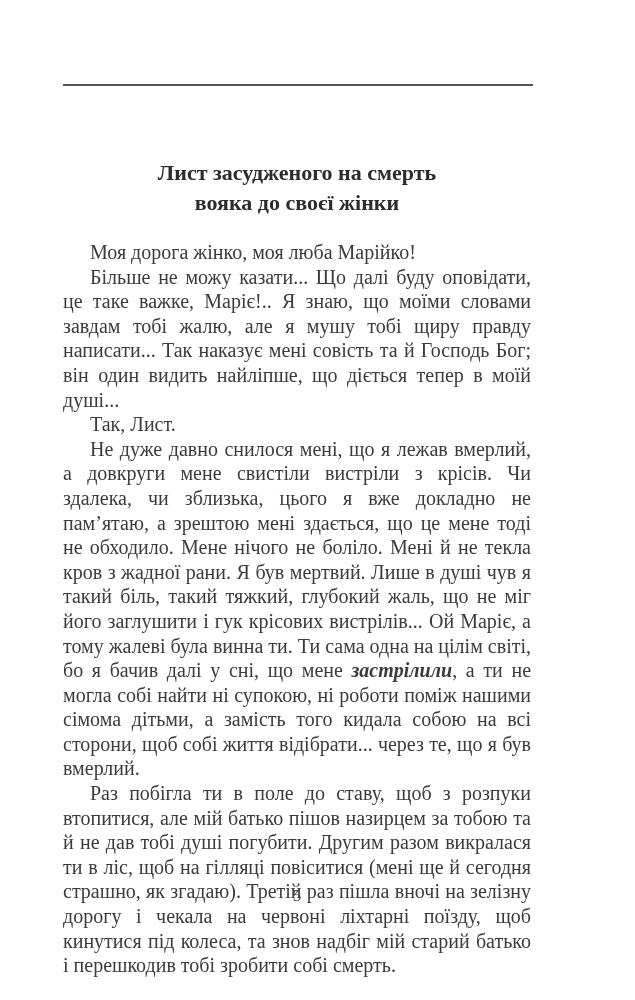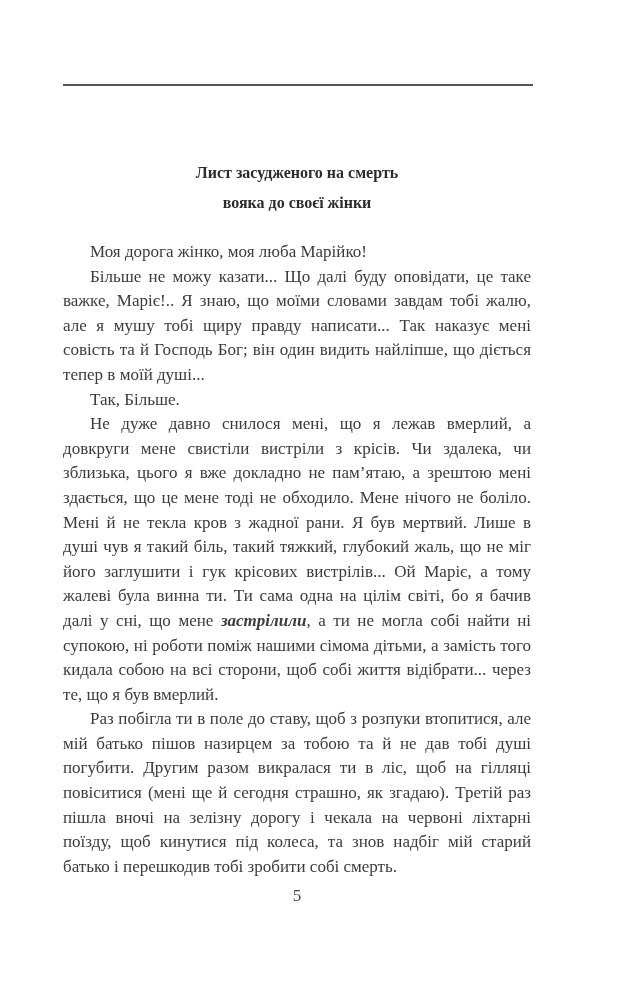--- a/index.html
+++ b/index.html
@@ -23,31 +23,31 @@
     height: 2px;
     background: #545454;
   }
   .chapter-title {
     position: absolute;
     left: 63px;
     top: 158px;
     width: 468px;
     margin: 0;
     text-align: center;
-    font-size: 16px;
+    font-size: 22px;
     line-height: 30px;
     font-weight: bold;
     color: #2c2c2c;
   }
   .text-body {
     position: absolute;
     left: 63px;
     top: 240px;
     width: 468px;
-    font-size: 17px;
+    font-size: 20px;
     line-height: 24.6px;
     color: #3b3b3b;
     text-align: justify;
   }
   .text-body p {
     margin: 0;
     padding: 0;
     text-indent: 27px;
   }
   .text-body em {
@@ -72,20 +72,20 @@
   <div class="header-rule"></div>
 
   <h1 class="chapter-title">
     <span style="display:block">Лист засудженого на смерть</span>
     <span style="display:block">вояка до своєї жінки</span>
   </h1>
 
   <div class="text-body">
     <p>Моя дорога жінко, моя люба Марійко!</p>
     <p>Більше не можу казати... Що далі буду оповідати, це таке важке, Маріє!.. Я знаю, що моїми словами завдам тобі жалю, але я мушу тобі щиру правду написати... Так наказує мені совість та й Господь Бог; він один видить найліпше, що діється тепер в моїй душі...</p>
-    <p>Так, Більше.</p>
+    <p>Так, Лист.</p>
     <p><span>Не дуже давно снилося мені, що я лежав вмерлий, а довкруги мене свистіли вистріли з крісів. Чи здалека, чи зблизька, цього я вже докладно не пам’ятаю, а зрештою мені здається, що це мене тоді не обходило. Мене нічого не боліло. Мені й не текла кров з жадної рани. Я був мертвий. Лише в душі чув я такий біль, такий тяжкий, глубокий жаль, що не міг його заглушити і гук крісових вистрілів... Ой Маріє, а тому жалеві була винна ти. Ти сама одна на цілім світі, бо я бачив далі у сні, що мене </span><em>застрілили</em><span>, а ти не могла собі найти ні супокою, ні роботи поміж нашими сімома дітьми, а замість того кидала собою на всі сторони, щоб собі життя відібрати... через те, що я був вмерлий.</span></p>
     <p>Раз побігла ти в поле до ставу, щоб з розпуки втопитися, але мій батько пішов назирцем за тобою та й не дав тобі душі погубити. Другим разом викралася ти в ліс, щоб на гілляці повіситися (мені ще й сегодня страшно, як згадаю). Третій раз пішла вночі на зелізну дорогу і чекала на червоні ліхтарні поїзду, щоб кинутися під колеса, та знов надбіг мій старий батько і перешкодив тобі зробити собі смерть.</p>
   </div>
 
   <div class="page-number">5</div>
 
 </div>
 
 </body></html>

